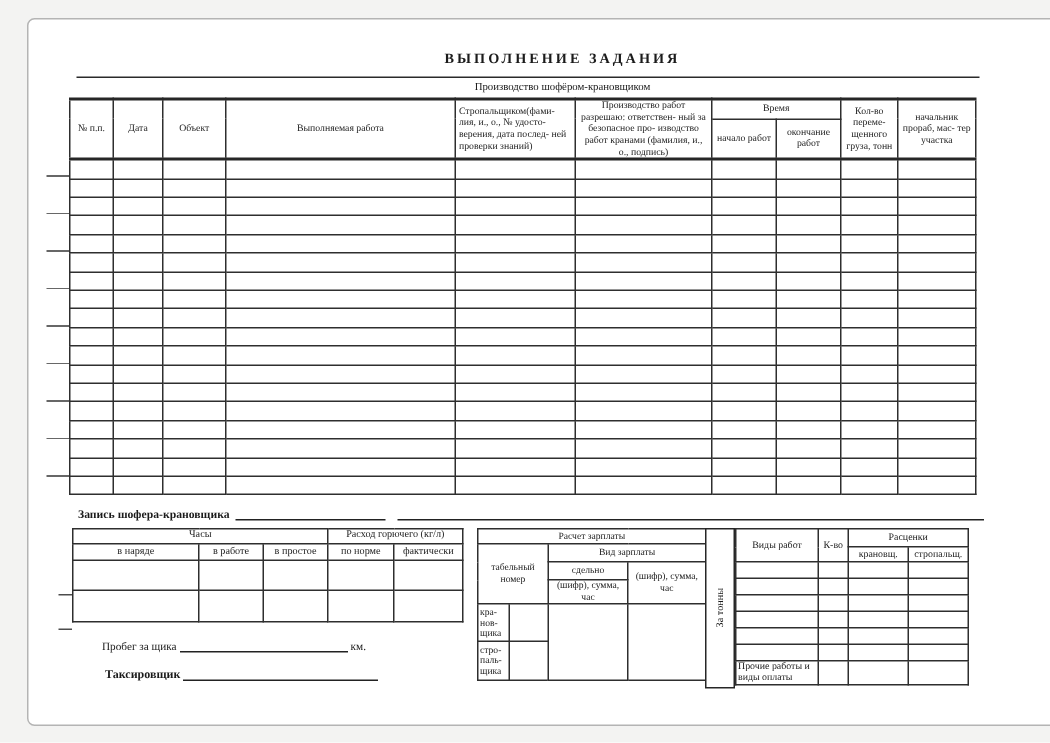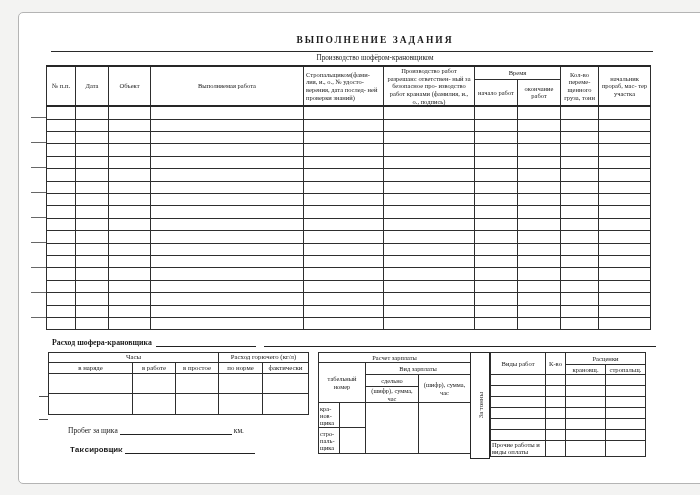--- a/index.html
+++ b/index.html
@@ -82,21 +82,21 @@
   
   .rates-table{left:471px;top:339px;width:155px;border:1.2px solid #262626;}
   .rates-table td{font-size:6.6px;}
   .rates-table thead tr:nth-child(1){height:12px;}
   .rates-table thead tr:nth-child(2){height:10px;}
   .rates-table tbody td{height:10px;}
   .rates-table tfoot td{height:14px;}
 
   .mileage{left:49px;top:413px;font-size:7.5px;white-space:nowrap;display:flex;align-items:flex-end;}
   .mileage .b3{width:112px;margin:0 2px;}
-  .taxi{left:51px;top:432px;font-size:8px;font-weight:bold;white-space:nowrap;display:flex;align-items:flex-start;font-family:Liberation Mono, monospace;}
+  .taxi{left:51px;top:432px;font-size:8px;font-weight:bold;white-space:nowrap;display:flex;align-items:flex-start;}
   .taxi .b4{width:130px;margin-left:2px;}
 </style>
 </head>
 <body>
 
 <div class="card">
 
   <div class="abs title">ВЫПОЛНЕНИЕ ЗАДАНИЯ</div>
   <div class="abs rule"></div>
   <div class="abs subtitle">Производство шофёром-крановщиком</div>
@@ -348,21 +348,21 @@
           <td></td>
           <td></td>
           <td></td>
           <td></td>
           <td></td>
         </tr>
       </tbody>
   </table>
 
   <div class="abs sig-row">
-    <span>Расход  шофера-крановщика</span>
+    <span>Запись  шофера-крановщика</span>
     <span class="blank b1"></span>
     <span class="blank b2"></span>
   </div>
 
   <table class="abs hours-table">
     <colgroup>
       <col style="width:84px">
         <col style="width:43px">
         <col style="width:43px">
       <col style="width:44px">

